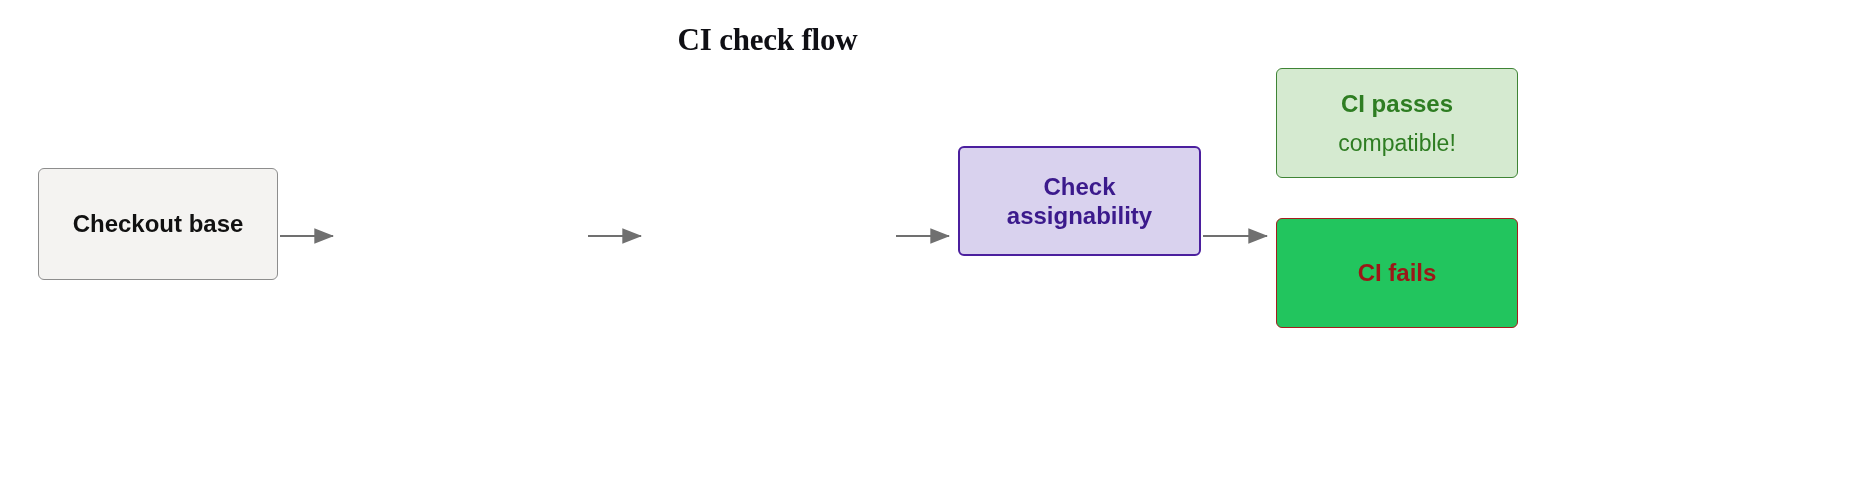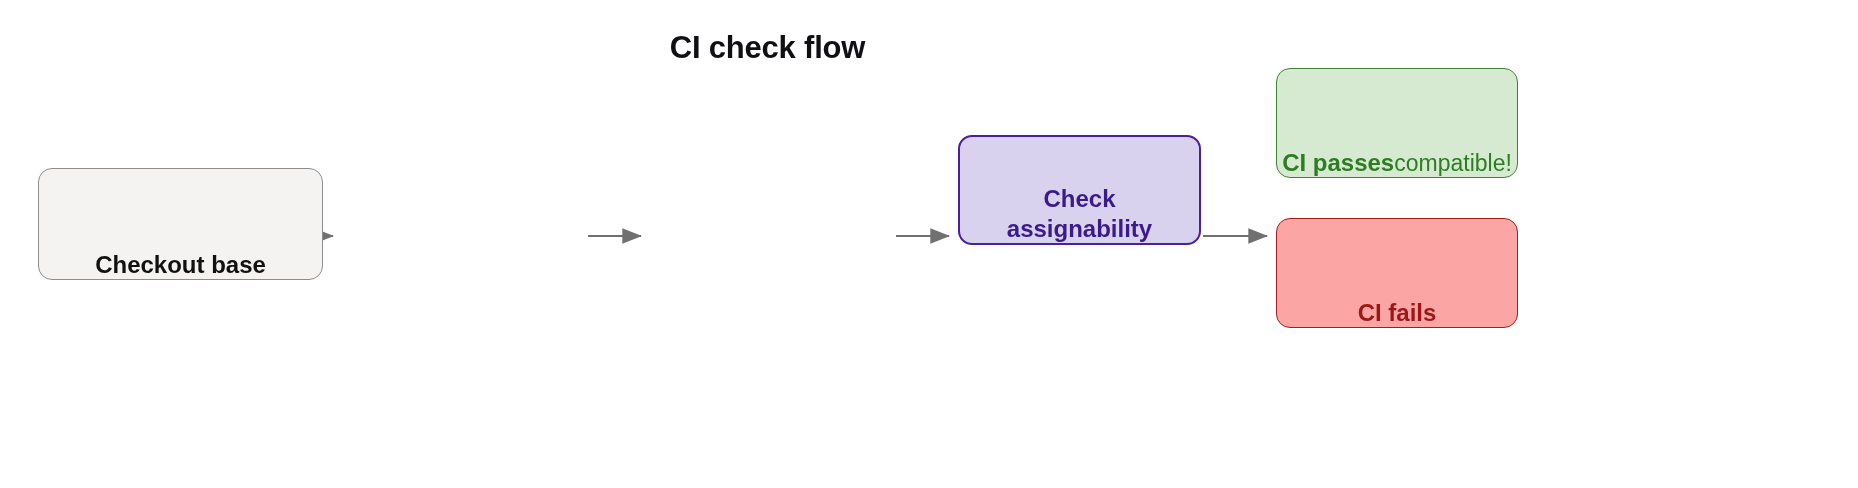--- a/index.html
+++ b/index.html
@@ -16,36 +16,37 @@
   }
   #canvas {
     position: relative;
     width: 1858px;
     height: 488px;
     background: #ffffff;
   }
   #diagram-title {
     position: absolute;
     left: 0;
-    top: 30px;
+    top: 22px;
     width: 1535px;
     text-align: center;
     font-size: 31px;
     font-weight: bold;
     letter-spacing: -0.2px;
     color: #0f0f14;
+    font-family: Liberation Serif, serif;
   }
   .node {
     position: absolute;
     box-sizing: border-box;
     display: flex;
-    flex-direction: row;
-    align-items: flex-end;
+    flex-direction: column;
+    align-items: center;
     justify-content: center;
-    border-radius: 14px;
+    border-radius: 6px;
     text-align: center;
     line-height: 1.22;
   }
   .node .title-line {
     font-weight: bold;
     font-size: 24px;
     white-space: pre-line;
   }
   .node .sub-line {
     font-weight: normal;
@@ -61,21 +62,21 @@
     background: #d9d2ee;
     border: 2.2px solid #4b1f9e;
     color: #3b1a8c;
   }
   .node-success {
     background: #d5ead0;
     border: 1.6px solid #3f8435;
     color: #2e7d22;
   }
   .node-failure {
-    background: #fca5a5;
+    background: #22c55e;
     border: 1.8px solid #a51d1d;
     color: #9c1717;
     gap: 15px;
   }
   svg#edges {
     position: absolute;
     left: 0;
     top: 0;
     width: 1858px;
     height: 488px;
@@ -102,27 +103,27 @@
       <line x1="588" y1="236" x2="641" y2="236" stroke="#707070" stroke-width="2.2" marker-end="url(#arrowhead)"></line>
     </g>
     <g>
       <line x1="896" y1="236" x2="949" y2="236" stroke="#707070" stroke-width="2.2" marker-end="url(#arrowhead)"></line>
     </g>
     <g>
       <line x1="1203" y1="236" x2="1267" y2="236" stroke="#707070" stroke-width="2.2" marker-end="url(#arrowhead)"></line>
     </g>
   </svg>
 
-  <div class="node node-process" style="left:38px; top:168px; width:285px; height:112px;">
+  <div class="node node-process" style="left:38px; top:168px; width:240px; height:112px;">
     <div class="title-line">Checkout base</div>
   </div>
 
 
 
-  <div class="node node-decision" style="left:958px; top:135px; width:243px; height:110px;">
+  <div class="node node-decision" style="left:958px; top:146px; width:243px; height:110px;">
     <div class="title-line">Check
 assignability</div>
   </div>
 
   <div class="node node-success" style="left:1276px; top:68px; width:242px; height:110px;">
     <div class="title-line">CI passes</div>
     <div class="sub-line">compatible!</div>
   </div>
 
   <div class="node node-failure" style="left:1276px; top:218px; width:242px; height:110px;">

